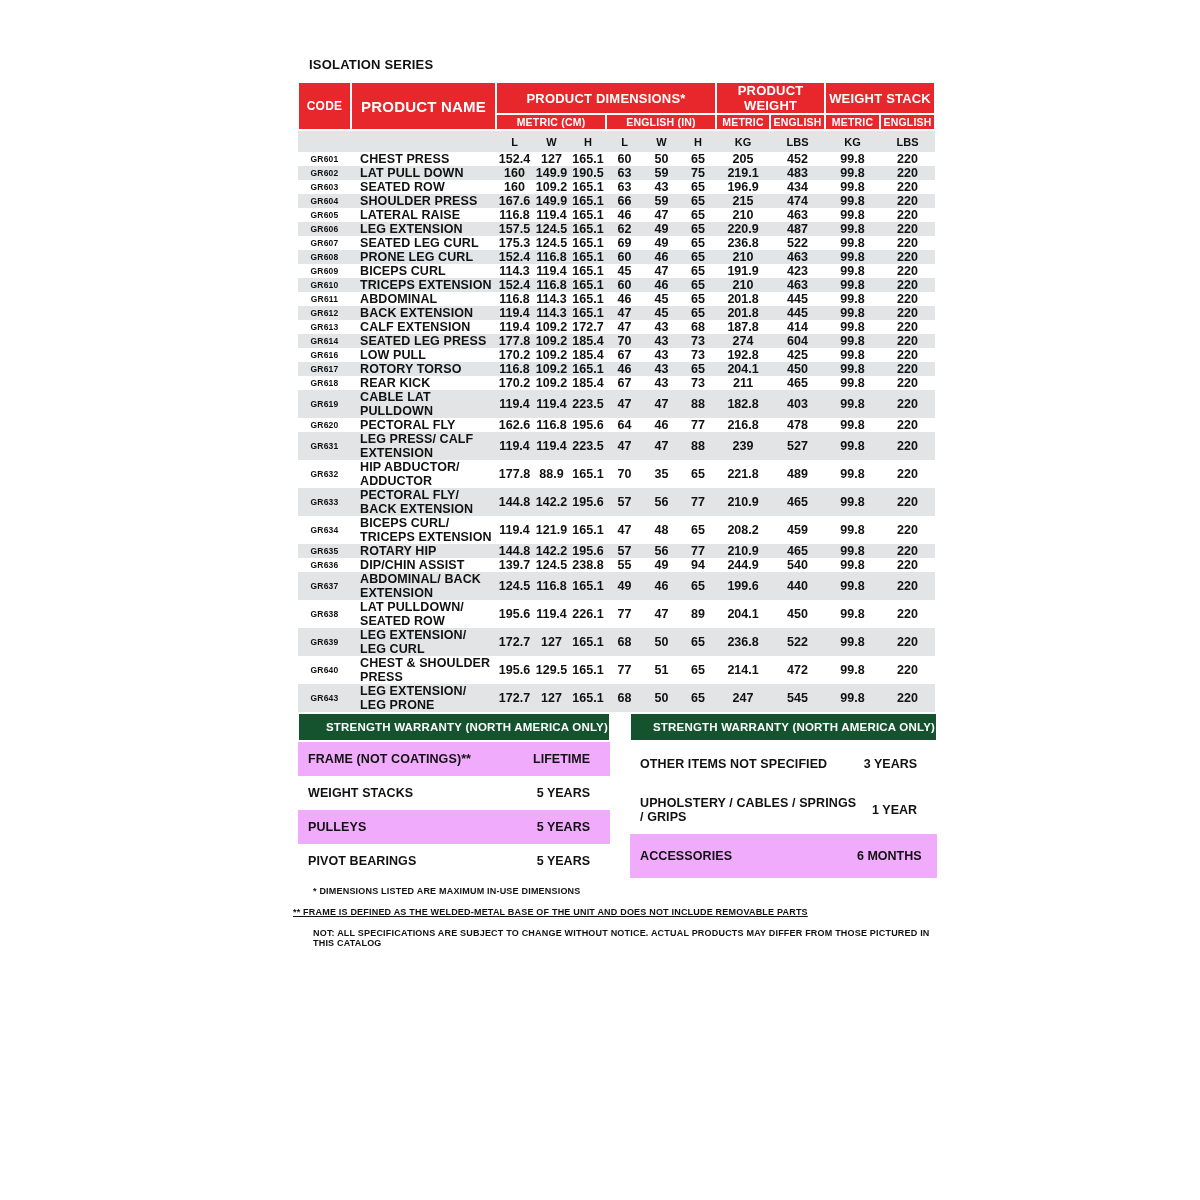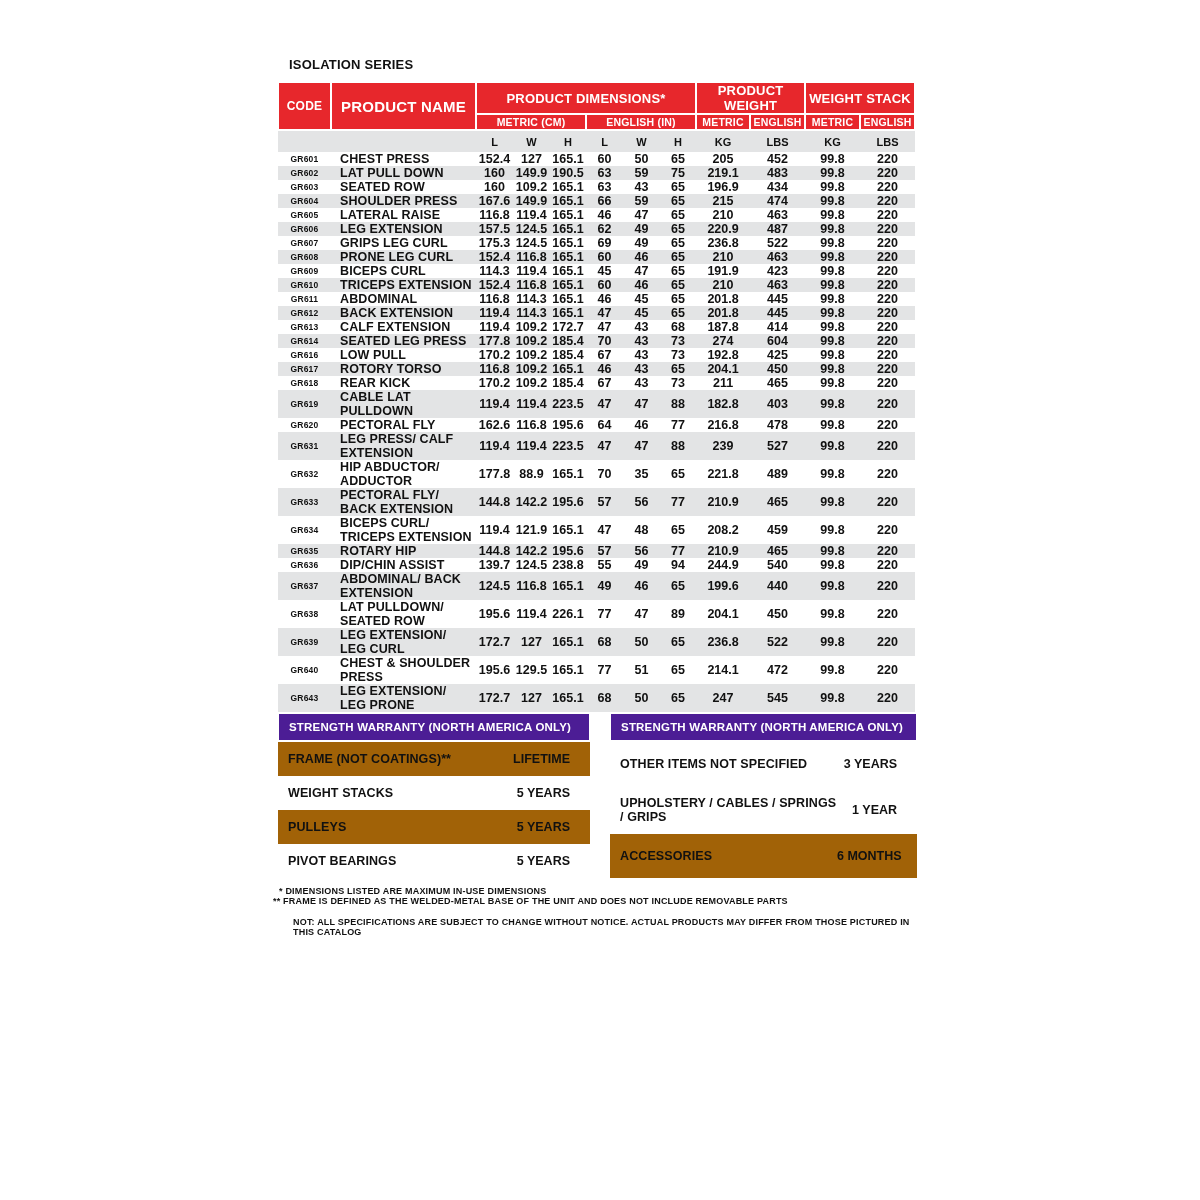--- a/index.html
+++ b/index.html
@@ -1,21 +1,21 @@
 <!DOCTYPE html>
 <html><head>
 <meta charset="utf-8">
 <style>
   html,body{margin:0;padding:0;}
   body{
     width:1200px;height:1200px;background:#ffffff;position:relative;
     font-family:"Liberation Sans", sans-serif;color:#111;
     -webkit-font-smoothing:antialiased;
   }
-  .sheet{position:absolute;left:277px;top:58px;width:637px;}
+  .sheet{position:absolute;left:297px;top:58px;width:637px;}
   .title{font-size:13px;font-weight:bold;line-height:14px;margin:0 0 9px 12px;letter-spacing:.2px;}
 
   table.spec{border-collapse:collapse;table-layout:fixed;width:637px;}
   table.spec th, table.spec td{padding:0;margin:0;}
 
   thead th{
     background:#e7272c;color:#fff;font-weight:bold;text-align:center;
     border:2px solid #fff;font-size:13px;letter-spacing:.2px;
   }
   thead tr.h1 th{height:16px;}
@@ -32,34 +32,34 @@
   }
   tbody tr.stripe td{background:#e3e4e5;}
   tbody td.code{font-size:8.5px;letter-spacing:.2px;}
   tbody td.pname{text-align:left;padding-left:9px;padding-right:4px;letter-spacing:.1px;}
 
   .warranty-wrap{display:flex;gap:18px;width:637px;margin-top:0;}
   table.warranty{border-collapse:collapse;table-layout:fixed;}
   table.warranty.left{width:312px;}
   table.warranty.right{width:307px;}
   table.warranty th{
-    background:#4c1d95;color:#fff;font-weight:bold;font-size:11.5px;
-    text-align:left;height:24px;padding-left:10px;letter-spacing:.2px;
+    background:#14532d;color:#fff;font-weight:bold;font-size:11.5px;
+    text-align:right;height:24px;padding-left:10px;letter-spacing:.2px;
   }
   table.warranty td{
     font-weight:bold;font-size:12.5px;height:24.5px;vertical-align:middle;
   }
   table.warranty td.wlabel{text-align:left;padding-left:10px;letter-spacing:.1px;}
   table.warranty td.wvalue{text-align:right;padding-right:20px;white-space:nowrap;}
-  table.warranty tr.stripe td{background:#a16207;}
+  table.warranty tr.stripe td{background:#f0abfc;}
 
   .footnotes{margin-top:8px;font-weight:bold;font-size:9px;letter-spacing:.2px;}
   .footnotes .fn{line-height:10px;}
-  .fn1{margin:2px 0 0 2px;}
-  .fn2{margin:0 0 0 -4px;}
+  .fn1{margin:2px 0 0 16px;}
+  .fn2{margin:11px 0 0 -4px;text-decoration:underline;}
   .fn3{margin:11px 0 0 16px;}
 </style>
 </head>
 <body>
 
 <div class="sheet">
 
   <div class="title">ISOLATION SERIES</div>
 
   <table class="spec">
@@ -190,21 +190,21 @@
           <td class="num">62</td>
           <td class="num">49</td>
           <td class="num">65</td>
           <td class="num">220.9</td>
           <td class="num">487</td>
           <td class="num">99.8</td>
           <td class="num">220</td>
         </tr>
         <tr>
           <td class="code">GR607</td>
-          <td class="pname">GRIPS LEG CURL</td>
+          <td class="pname">SEATED LEG CURL</td>
           <td class="num">175.3</td>
           <td class="num">124.5</td>
           <td class="num">165.1</td>
           <td class="num">69</td>
           <td class="num">49</td>
           <td class="num">65</td>
           <td class="num">236.8</td>
           <td class="num">522</td>
           <td class="num">99.8</td>
           <td class="num">220</td>

